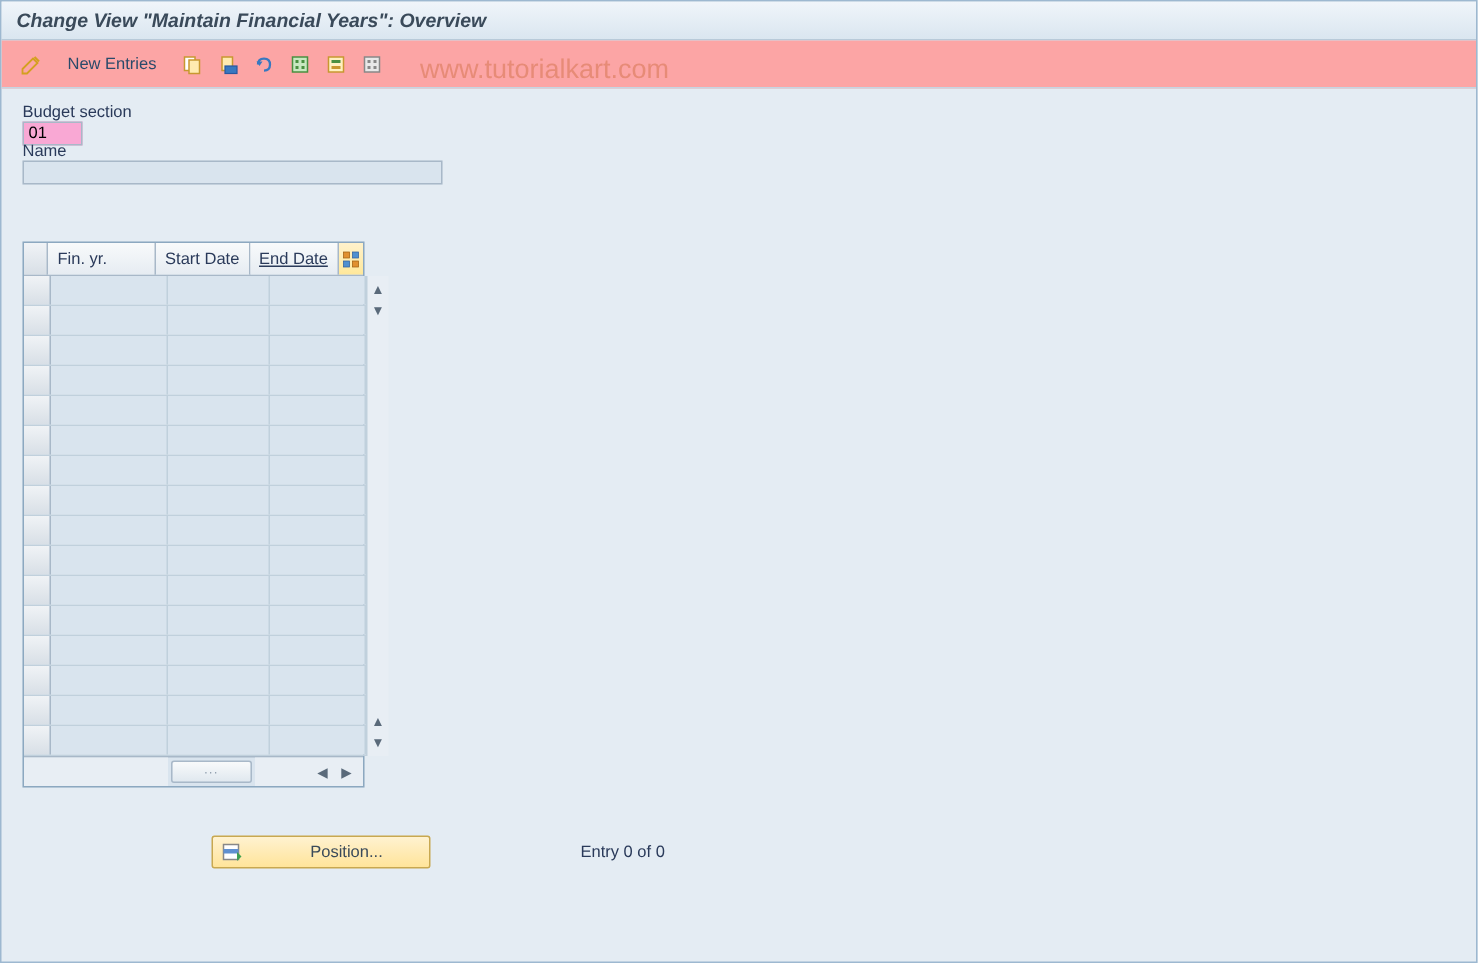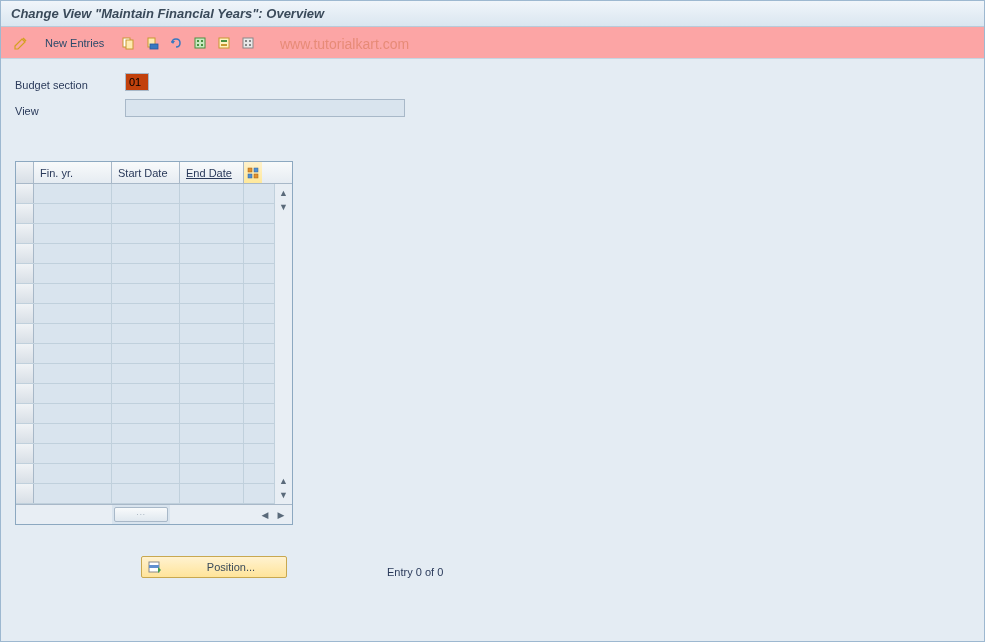--- a/index.html
+++ b/index.html
@@ -53,59 +53,60 @@
     .new-entries-btn {
       color: #2a4a6a;
       padding: 2px 6px;
       cursor: pointer;
       margin: 0 4px;
     }
     .watermark {
       position: absolute;
       left: 280px;
       top: 36px;
-      font-size: 14px;
+      font-size: 18px;
       color: rgba(200, 100, 50, 0.4);
       font-family: Arial, sans-serif;
       pointer-events: none;
       z-index: 100;
     }
     .content {
       padding: 10px 14px;
     }
     .form-row {
       display: flex;
-      align-items: flex-end;
+      align-items: flex-start;
       margin-bottom: 4px;
       height: 22px;
+      flex-direction: column;
     }
     .form-label {
       width: 110px;
       color: #2a3a5a;
     }
     .form-input-small {
-      width: 24px;
+      width: 40px;
       height: 18px;
       border: 1px solid #a8b8c8;
-      background: #c2410c;
+      background: #f9a8d4;
       padding: 1px 3px;
     }
     .form-input-large {
       width: 280px;
       height: 18px;
       border: 1px solid #a8b8c8;
       background: #d9e4ee;
       padding: 1px 3px;
     }
     .table-container {
       margin-top: 40px;
       border: 1px solid #8ca8c0;
       background: #d9e4ee;
       display: inline-block;
-      width: 278px;
+      width: 228px;
       position: relative;
     }
     .table-header-row {
       display: flex;
       background: linear-gradient(to bottom, #f8fafb 0%, #e6ecf2 100%);
       border-bottom: 1px solid #a8b8c8;
       height: 22px;
     }
     .row-selector-header {
       width: 18px;
@@ -205,21 +206,21 @@
       align-items: center;
       padding: 0 2px;
       gap: 2px;
       background: #e8eef4;
       width: 36px;
     }
     .footer-area {
       margin-top: 30px;
       padding-left: 126px;
       display: flex;
-      align-items: flex-end;
+      align-items: center;
       gap: 100px;
     }
     .position-btn {
       width: 146px;
       height: 22px;
       background: linear-gradient(to bottom, #fff2d0 0%, #ffe49a 100%);
       border: 1px solid #c8a850;
       border-radius: 2px;
       display: flex;
       align-items: center;
@@ -300,21 +301,21 @@
 
 <div class="watermark">www.tutorialkart.com</div>
 
 <div class="content">
 
   <div class="form-row">
     <span class="form-label">Budget section</span>
     <input class="form-input-small" value="01" style="">
   </div>
   <div class="form-row">
-    <span class="form-label">View</span>
+    <span class="form-label">Name</span>
     <input class="form-input-large" value="" style="">
   </div>
 
   
   <div class="table-container">
     <div class="table-header-row">
       <div class="row-selector-header"></div>
       <div class="col-header col-finyr">Fin. yr.</div>
       <div class="col-header col-start">Start Date</div>
       <div class="col-header col-end">End Date</div>

